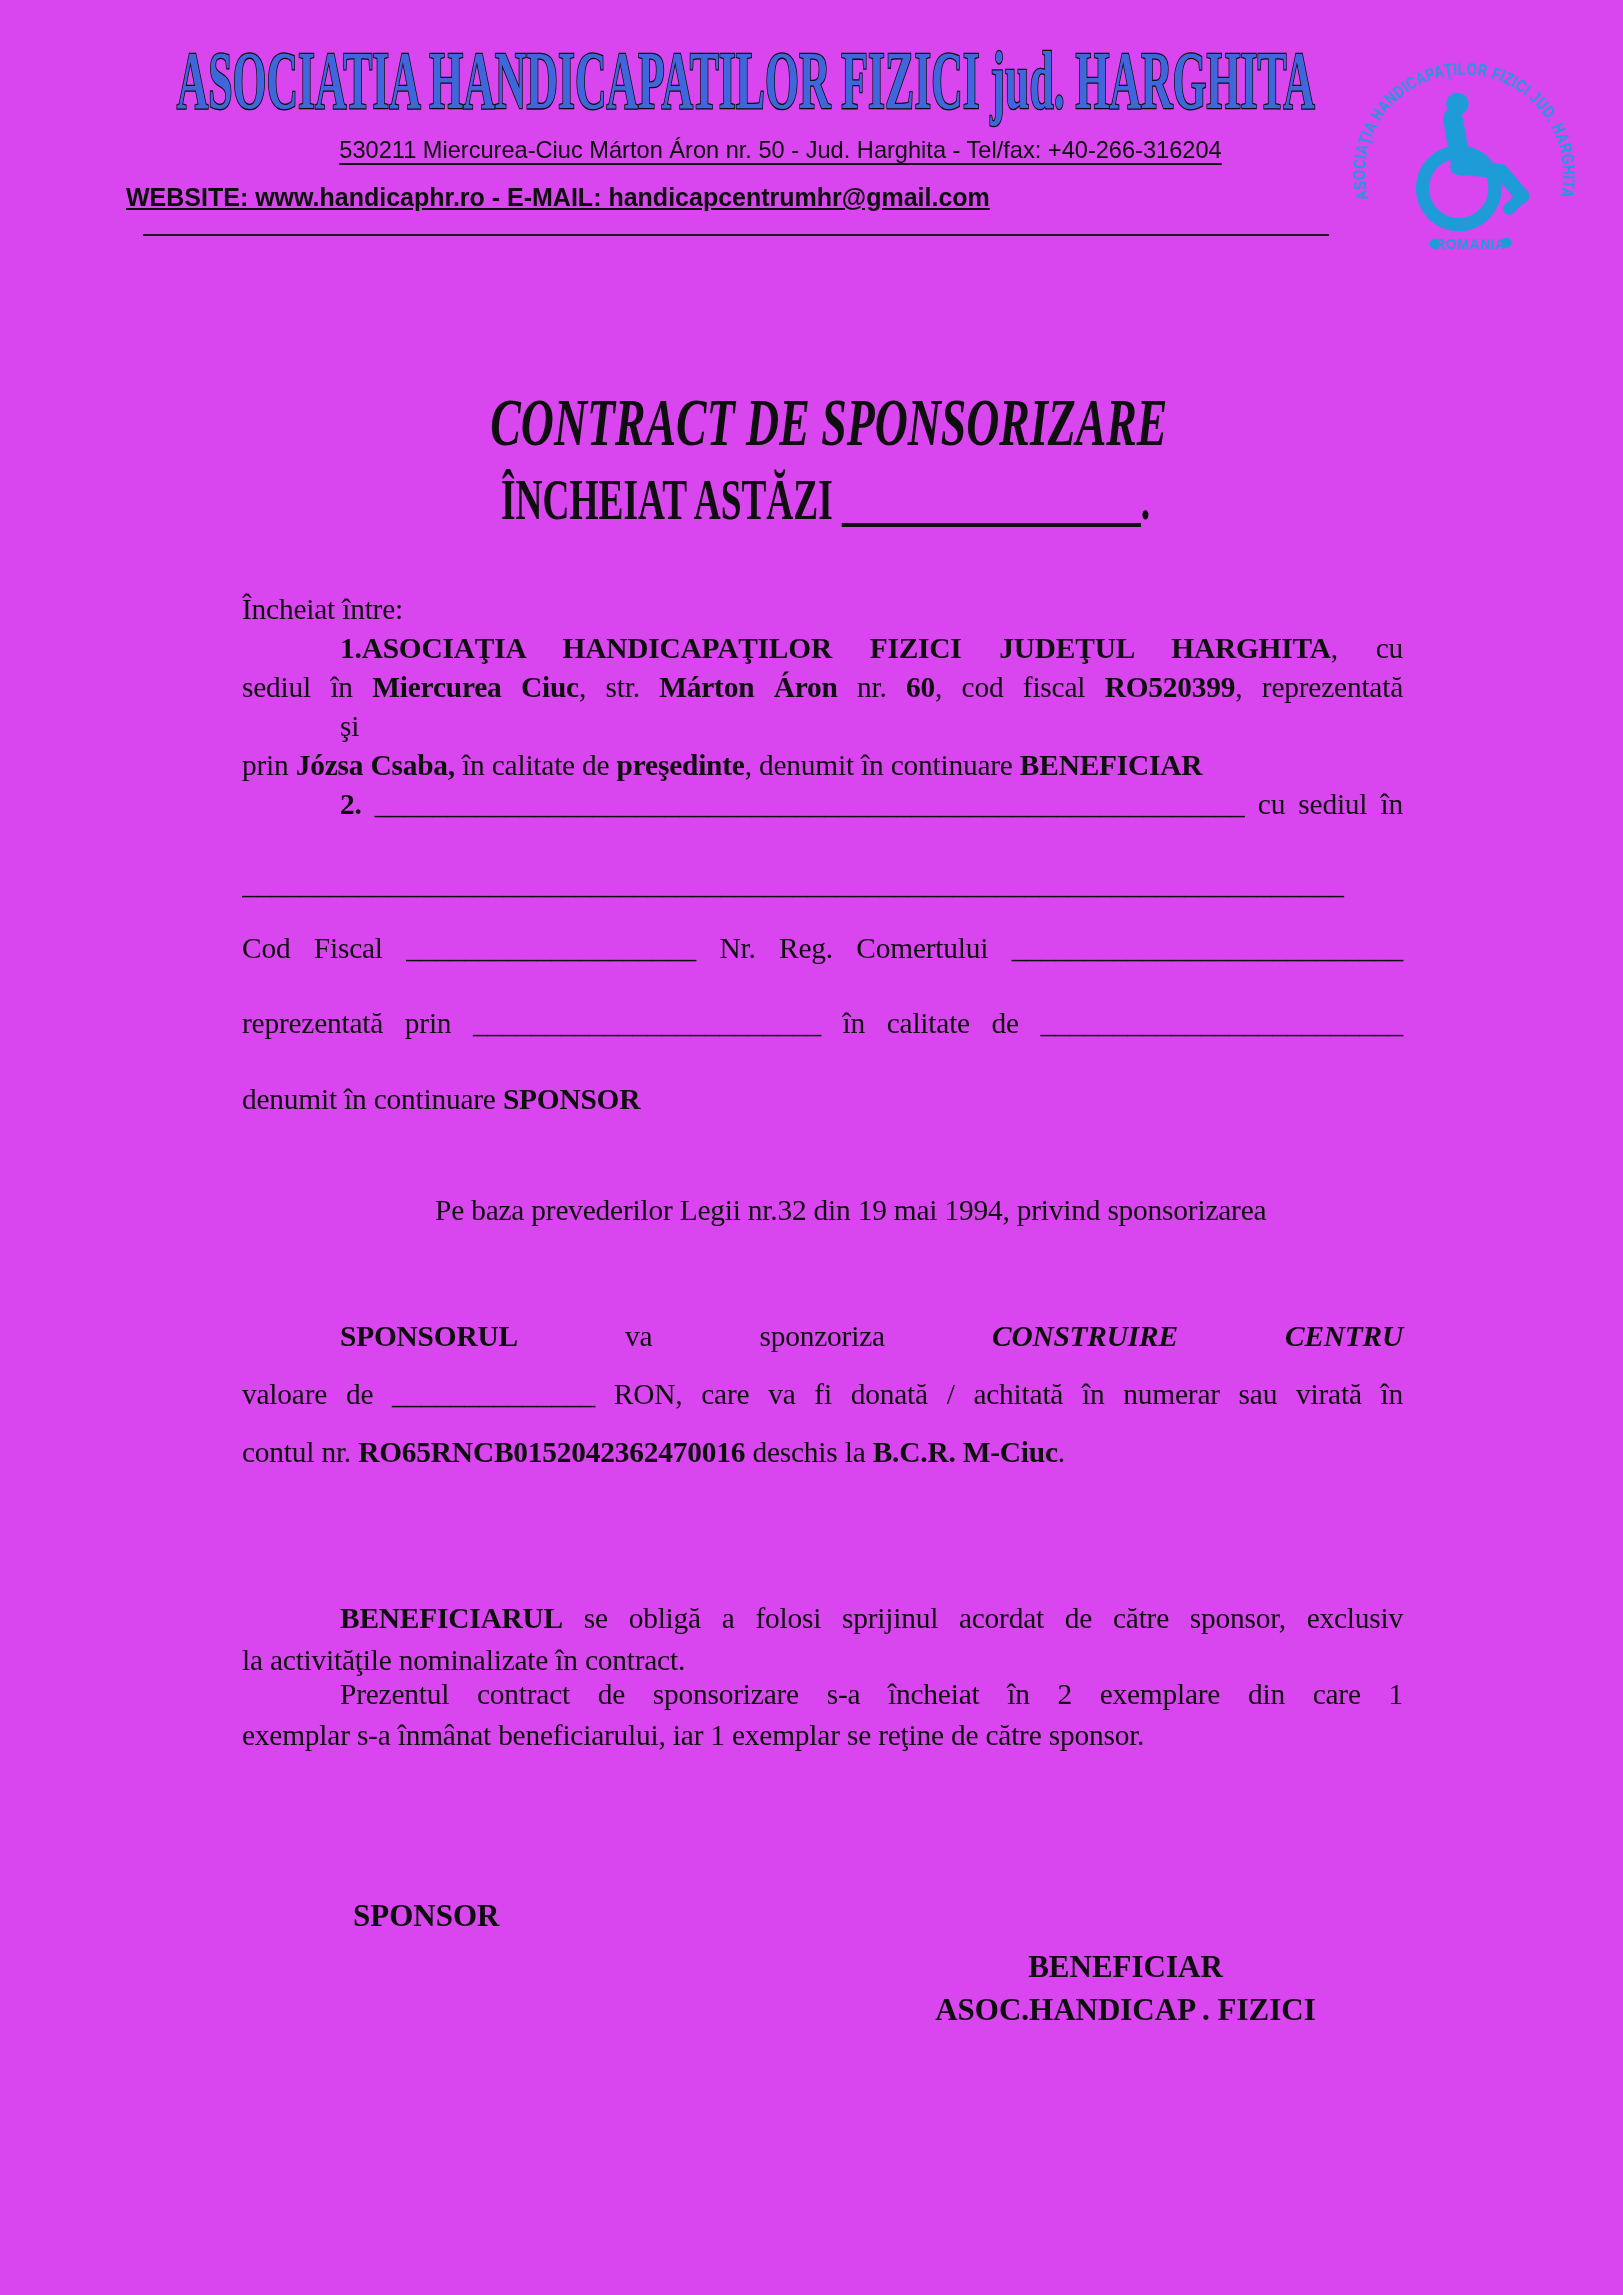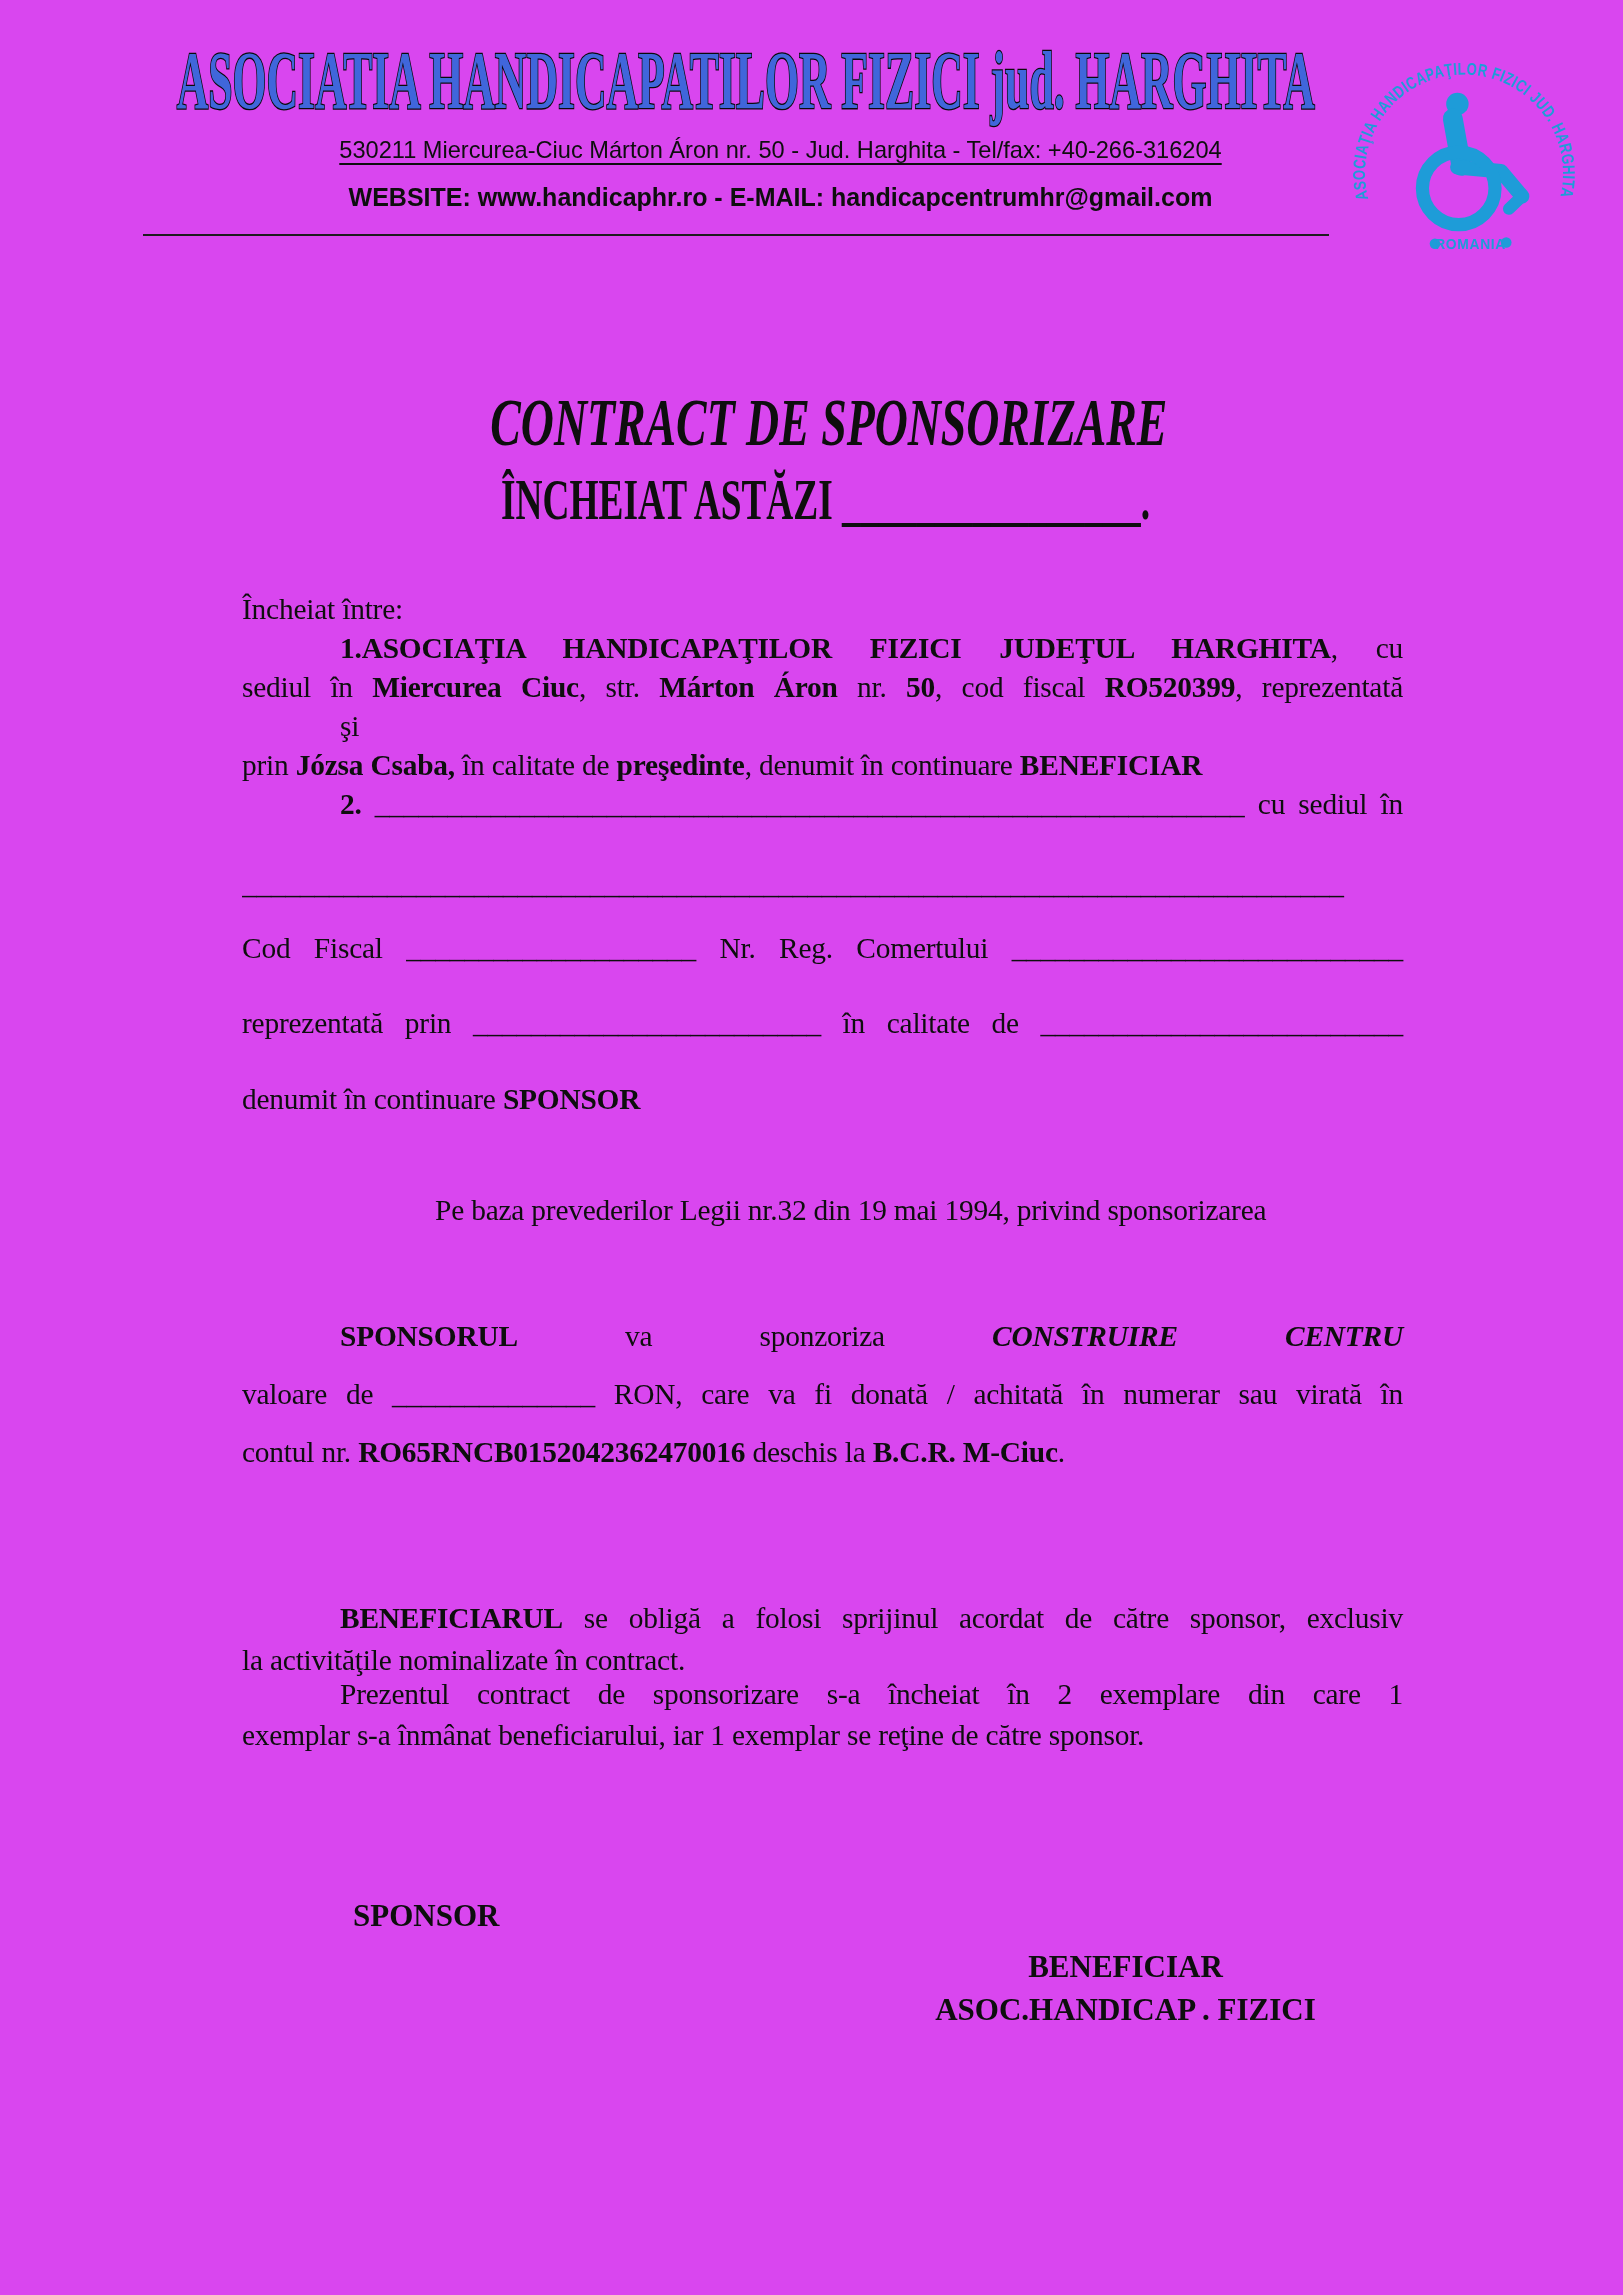--- a/index.html
+++ b/index.html
@@ -31,21 +31,21 @@
 <body>
 
 <div id="page">
 
   <svg class="abs" style="left:0;top:27.5px;" width="1623" height="105" viewBox="0 0 2481 160">
     <text x="1140" y="122" text-anchor="middle" textLength="1740" lengthAdjust="spacingAndGlyphs" font-family="Liberation Serif, DejaVu Serif, serif" font-size="125" font-weight="bold" stroke="#0a0a0a" stroke-width="4" paint-order="stroke" fill="#4066DB">ASOCIATIA HANDICAPATILOR FIZICI jud. HARGHITA</text>
   </svg>
 
   <div class="abs sans" id="org-address" style="left:126px;top:137px;width:1309px;text-align:center;">530211 Miercurea-Ciuc Márton Áron nr. 50 - Jud. Harghita - Tel/fax: +40-266-316204</div>
 
-  <div class="abs sans" id="org-contact" style="left:126px;top:183px;width:1309px;text-align:center;">WEBSITE: www.handicaphr.ro - E-MAIL: handicapcentrumhr@gmail.com</div>
+  <div class="abs sans" id="org-contact" style="left:126px;top:183px;width:1309px;text-decoration:underline;">WEBSITE: www.handicaphr.ro - E-MAIL: handicapcentrumhr@gmail.com</div>
 
   <div class="abs" id="header-separator" style="left:143px;top:234px;width:1186px;"></div>
 
   <svg class="abs" style="left:1332px;top:26px;" width="264" height="264" viewBox="0 0 400 400">
     <defs>
       <path id="ringPath" d="M 55,262 A 150,150 0 1 1 345,262" fill="none"></path>
     </defs>
     <text font-family="Liberation Sans, DejaVu Sans, sans-serif" font-size="26" font-weight="bold" letter-spacing="1" fill="#1E9CD8">
       <textPath href="#ringPath" startOffset="0" textLength="545" lengthAdjust="spacingAndGlyphs">ASOCIAŢIA HANDICAPAŢILOR FIZICI JUD. HARGHITA</textPath>
     </text>
@@ -70,21 +70,21 @@
   </svg>
 
   <div class="abs body-par lh60" style="left:242px;top:590px;">
     <div class="lline">
       <span>Încheiat între:</span>
     </div>
     <div class="jline ind150">
       <span class="b">1.ASOCIAŢIA HANDICAPAŢILOR  FIZICI JUDEŢUL HARGHITA</span><span>, cu</span>
     </div>
     <div class="jline">
-      <span>sediul în </span><span class="b">Miercurea Ciuc</span><span>, str. </span><span class="b">Márton Áron</span><span> nr. </span><span class="b">50</span><span>, cod fiscal </span><span class="b">RO520399</span><span>, reprezentată</span>
+      <span>sediul în </span><span class="b">Miercurea Ciuc</span><span>, str. </span><span class="b">Márton Áron</span><span> nr. </span><span class="b">60</span><span>, cod fiscal </span><span class="b">RO520399</span><span>, reprezentată</span>
     </div>
     <div class="lline ind150">
       <span>şi</span>
     </div>
     <div class="lline">
       <span>prin </span><span class="b">Józsa Csaba,</span><span> în calitate de </span><span class="b">preşedinte</span><span>, denumit în continuare </span><span class="b">BENEFICIAR</span>
     </div>
     <div class="jline ind150">
       <span class="b">2.</span><span> ____________________________________________________________ </span><span>cu sediul în</span>
     </div>

